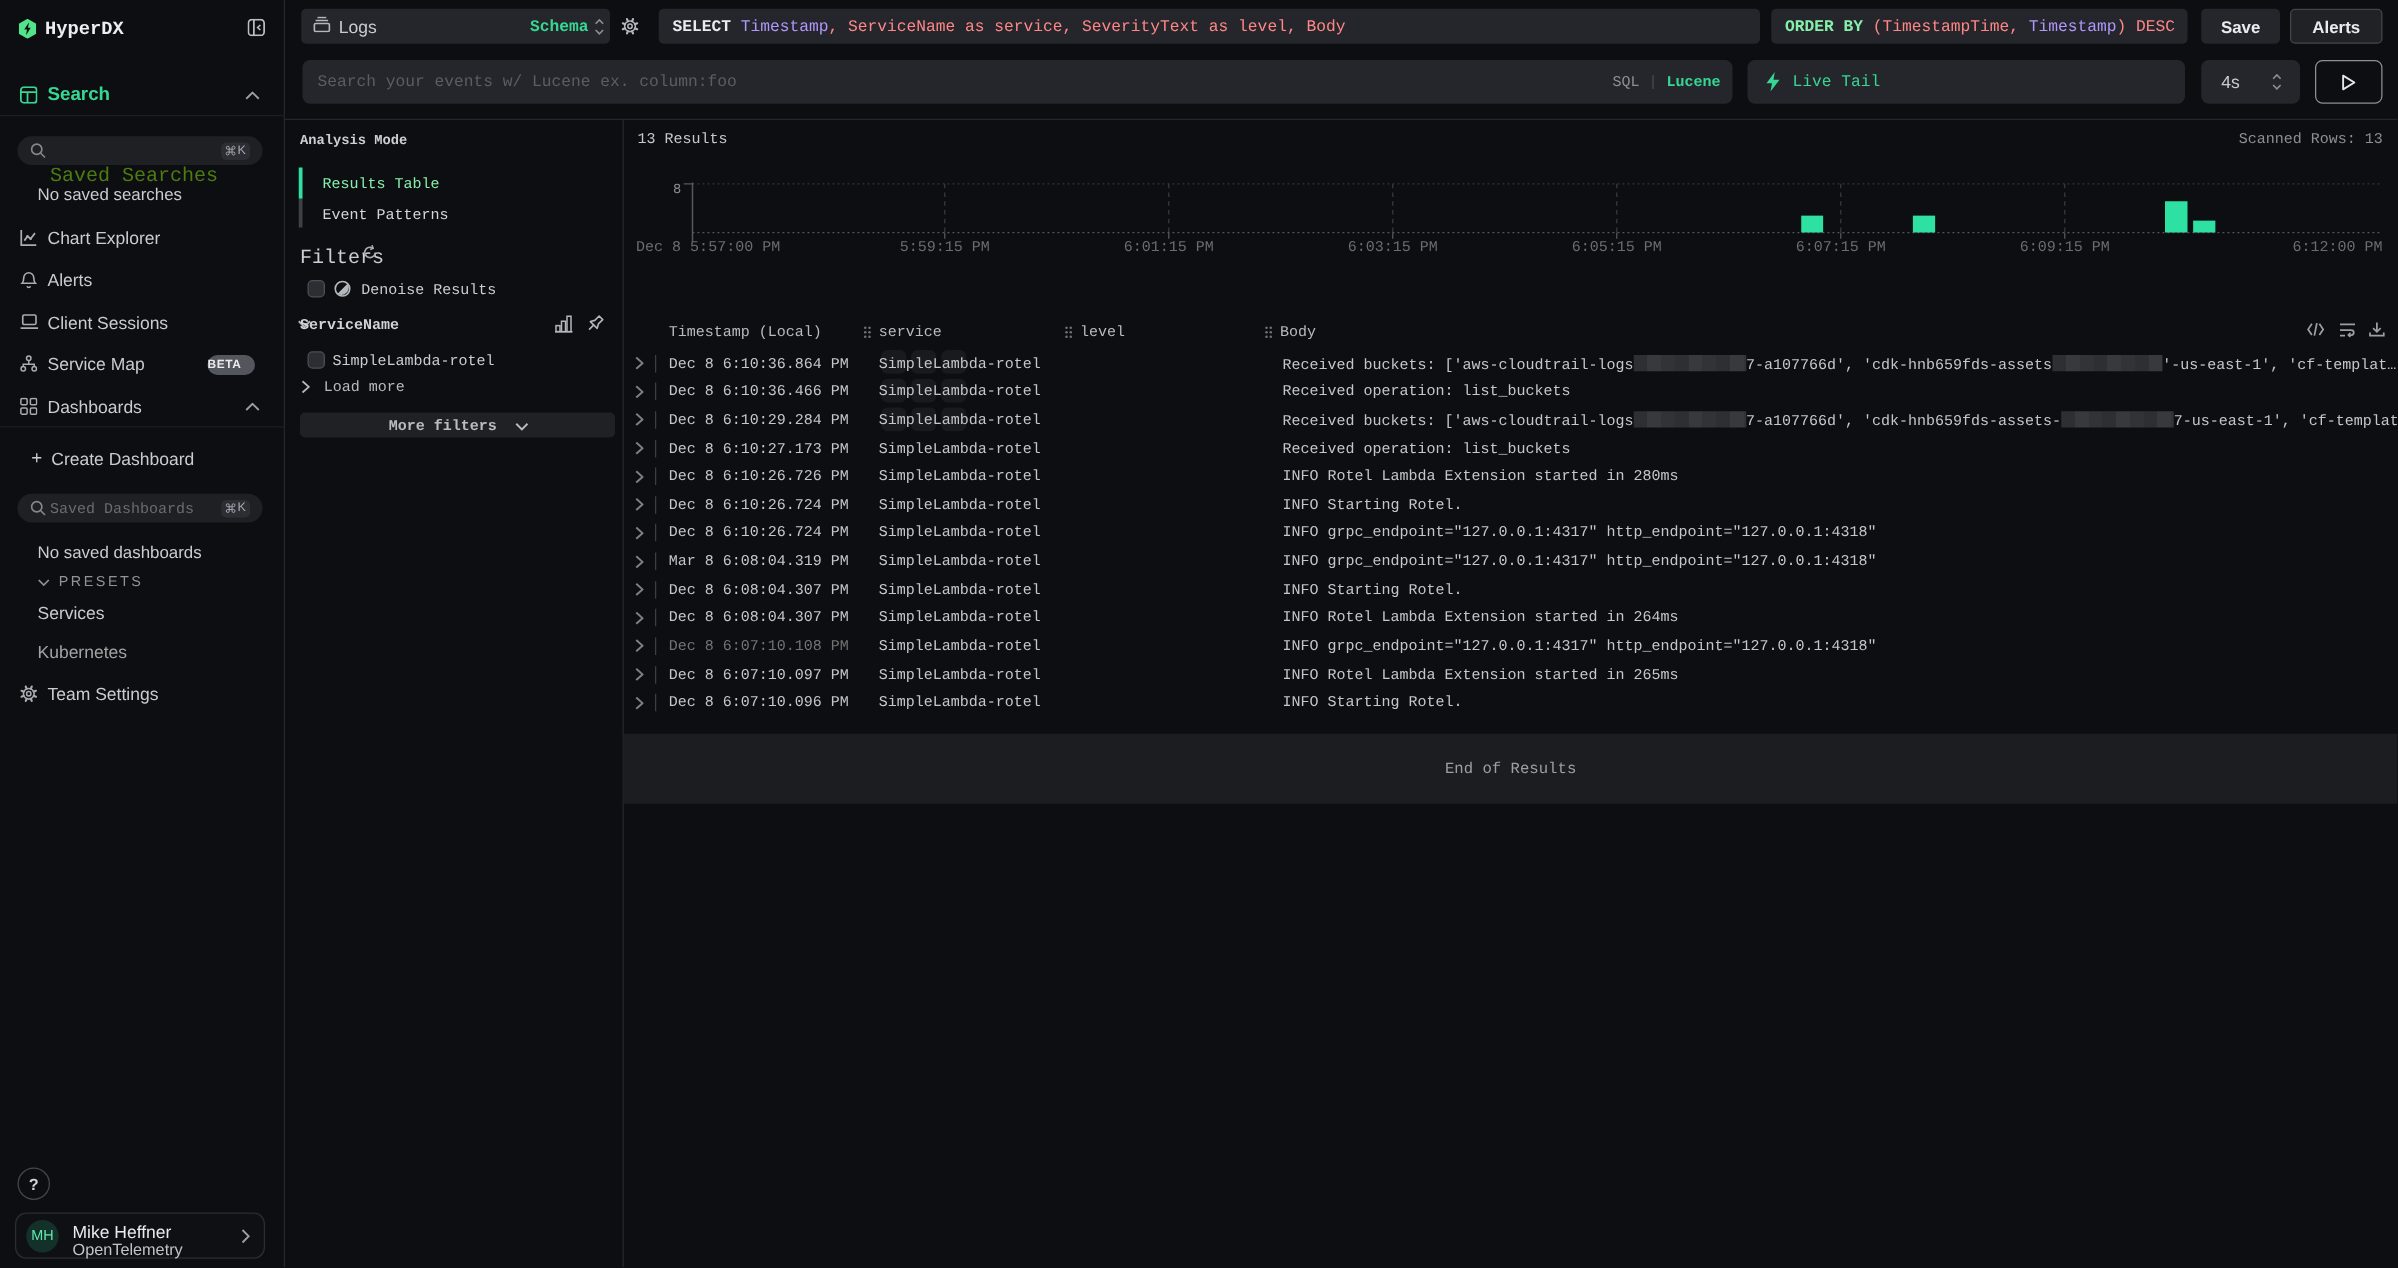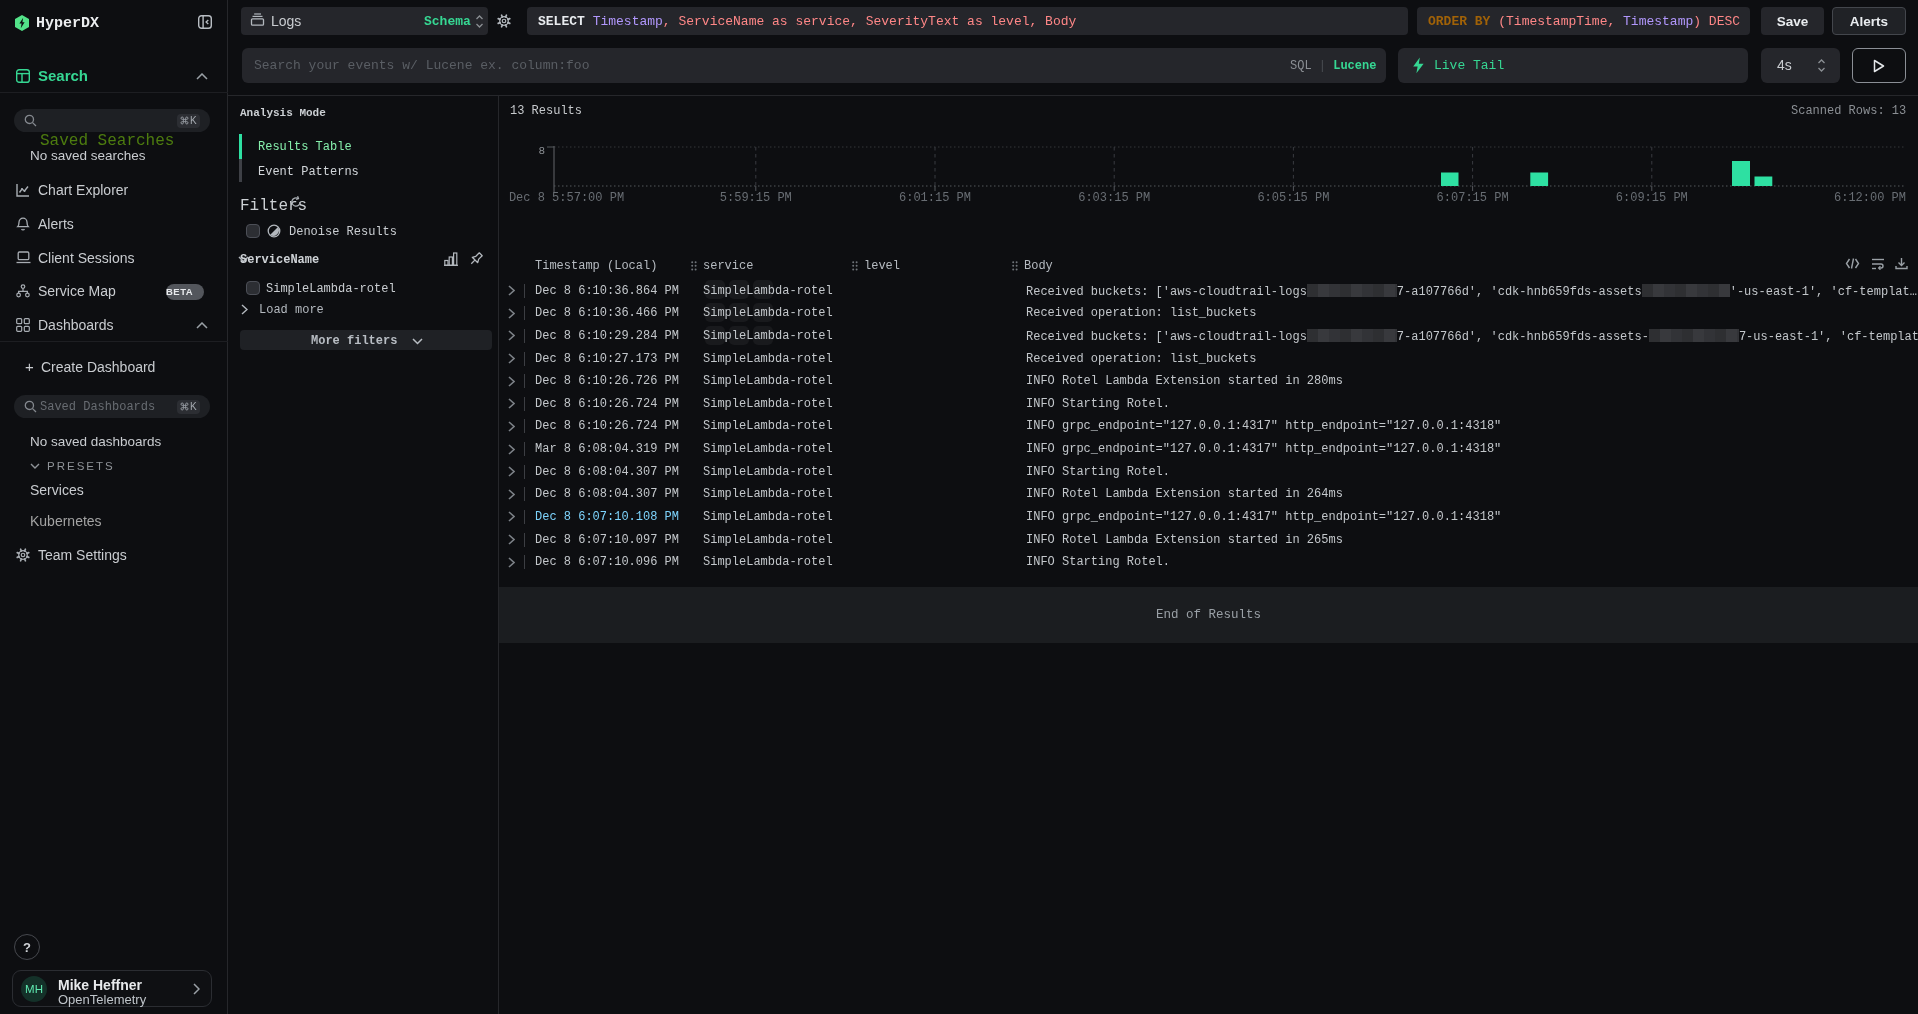--- a/index.html
+++ b/index.html
@@ -103,21 +103,21 @@
 <div class="a" style="left:30px;top:513px;font-size:14px;color:#a3a3a3">Kubernetes</div>
 <svg class="a" style="left:16px;top:548px" width="14" height="14" viewBox="0 0 16 16">
 <circle cx="8" cy="8" r="2" fill="none" stroke="#a8adb3" stroke-width="1.4"></circle>
 <circle cx="8" cy="8" r="4.9" fill="none" stroke="#a8adb3" stroke-width="1.4"></circle>
 <path d="M12.53 9.88 L14.56 10.72 M9.88 12.53 L10.72 14.56 M6.12 12.53 L5.28 14.56 M3.47 9.88 L1.44 10.72 M3.47 6.12 L1.44 5.28 M6.12 3.47 L5.28 1.44 M9.88 3.47 L10.72 1.44 M12.53 6.12 L14.56 5.28" stroke="#a8adb3" stroke-width="2" stroke-linecap="round"></path>
   </svg>
 <div class="a" style="left:38px;top:547px;font-size:14px;color:#c9ccd0">Team Settings</div>
 <div class="a cen" style="left:14px;top:934px;width:26px;height:26px;border-radius:50%;border:1px solid #46484e;justify-content:center;font-size:13px;font-weight:bold;color:#d0d3d7">?</div>
 <div class="a" style="left:12px;top:970px;width:200px;height:37px;border-radius:9px;border:1px solid #2b2d32;background:#0f1013"></div>
 <div class="a cen" style="left:21px;top:976px;width:26px;height:26px;border-radius:50%;background:#143129;justify-content:center;font-size:11.5px;font-weight:normal;color:#5fe8b0">MH</div>
-<div class="a" style="left:58px;top:977px;font-size:14px;font-weight:bold;color:#e8eaec">Mike Heffner</div>
+<div class="a" style="left:58px;top:977px;font-size:14px;font-weight:normal;color:#e8eaec">Mike Heffner</div>
 <div class="a" style="left:58px;top:992px;font-size:13px;color:#bfc4c9">OpenTelemetry</div>
 <svg class="a" style="left:193px;top:983px" width="7" height="12" viewBox="0 0 7 12">
 <polyline points="1,1 6,6 1,11" fill="none" stroke="#9aa0a6" stroke-width="1.5"></polyline>
   </svg>
 <div class="a" style="left:228px;top:95px;width:1690px;border-top:1px solid #26272b"></div>
 <div class="a" style="left:241px;top:7px;width:247px;height:28px;border-radius:4px;background:#25262b"></div>
 <svg class="a" style="left:250px;top:13px" width="15" height="13" viewBox="0 0 15 13">
 <line x1="4" y1="1" x2="11" y2="1" stroke="#b3b8be" stroke-width="1.2"></line>
 <line x1="2.5" y1="3.4" x2="12.5" y2="3.4" stroke="#b3b8be" stroke-width="1.2"></line>
 <rect x="1.5" y="5.8" width="12" height="6.4" rx="1" fill="none" stroke="#b3b8be" stroke-width="1.3"></rect>
@@ -129,21 +129,21 @@
 <polyline points="1.5,9 4.5,12 7.5,9" fill="none" stroke="#8b8f94" stroke-width="1.3"></polyline>
   </svg>
 <svg class="a" style="left:497px;top:14px" width="14" height="14" viewBox="0 0 16 16">
 <circle cx="8" cy="8" r="2" fill="none" stroke="#b3b8be" stroke-width="1.4"></circle>
 <circle cx="8" cy="8" r="4.9" fill="none" stroke="#b3b8be" stroke-width="1.4"></circle>
 <path d="M12.53 9.88 L14.56 10.72 M9.88 12.53 L10.72 14.56 M6.12 12.53 L5.28 14.56 M3.47 9.88 L1.44 10.72 M3.47 6.12 L1.44 5.28 M6.12 3.47 L5.28 1.44 M9.88 3.47 L10.72 1.44 M12.53 6.12 L14.56 5.28" stroke="#b3b8be" stroke-width="2" stroke-linecap="round"></path>
   </svg>
 <div class="a" style="left:527px;top:7px;width:881px;height:28px;border-radius:4px;background:#25262b"></div>
 <div class="a m" style="left:538px;top:14px;font-size:13px;color:#ff8787"><span style="color:#e9ecef;font-weight:bold">SELECT</span> <span style="color:#b197fc">Timestamp</span>, ServiceName as service, SeverityText as level, Body</div>
 <div class="a" style="left:1417px;top:7px;width:333px;height:28px;border-radius:4px;background:#25262b"></div>
-<div class="a m" style="left:1428px;top:14px;font-size:13px;color:#ff8787"><span style="color:#a16207;font-weight:bold">ORDER BY</span> (TimestampTime, <span style="color:#b197fc">Timestamp</span>) DESC</div>
+<div class="a m" style="left:1428px;top:14px;font-size:13px;color:#ff8787"><span style="color:#86efac;font-weight:bold">ORDER BY</span> (TimestampTime, <span style="color:#b197fc">Timestamp</span>) DESC</div>
 <div class="a cen" style="left:1761px;top:7px;width:63px;height:28px;border-radius:4px;background:#25262b;justify-content:center;font-size:13.5px;font-weight:bold;color:#e9ecef">Save</div>
 <div class="a cen" style="left:1832px;top:7px;width:74px;height:28px;border-radius:4px;background:#202226;border:1px solid #43464c;justify-content:center;font-size:13.5px;font-weight:bold;color:#e9ecef">Alerts</div>
 <div class="a" style="left:242px;top:48px;width:1144px;height:35px;border-radius:6px;background:#25262b"></div>
 <div class="a m" style="left:254px;top:58px;font-size:13px;color:#5a5e64">Search your events w/ Lucene ex. column:foo</div>
 <div class="a m" style="left:1290px;top:59px;font-size:12px;color:#8b8f94">SQL <span style="color:#4a4d52">|</span> <span style="color:#36d793;font-weight:bold">Lucene</span></div>
 <div class="a" style="left:1398px;top:48px;width:350px;height:35px;border-radius:6px;background:#25262b"></div>
 <svg class="a" style="left:1412px;top:57px" width="13" height="17" viewBox="0 0 13 17">
 <path d="M7.8 0.5 L1.2 9.5 H5.6 L4.4 16.2 L11.6 6.8 H6.8 Z" fill="#36d793"></path>
   </svg>
 <div class="a m" style="left:1434px;top:58px;font-size:13px;color:#36d793">Live Tail</div>
@@ -355,21 +355,21 @@
       <polyline points="1,1 6,5.5 1,10" fill="none" stroke="#7c8187" stroke-width="1.6"></polyline>
     </svg>
 <div class="a" style="left:25px;top:207.3px;width:1px;height:14px;background:#3c3e43"></div>
 <div class="a m" style="left:36px;top:207.3px;font-size:12px;color:#c3c7cb;white-space:pre">Dec 8 6:08:04.307 PM</div>
 <div class="a m" style="left:204px;top:207.3px;font-size:12px;color:#c3c7cb">SimpleLambda-rotel</div>
 <div class="a m" style="left:527px;top:207.3px;font-size:12px;color:#c3c7cb;white-space:pre">INFO Rotel Lambda Extension started in 264ms</div>
 <svg class="a" style="left:9px;top:231.4px" width="7" height="11" viewBox="0 0 7 11">
       <polyline points="1,1 6,5.5 1,10" fill="none" stroke="#7c8187" stroke-width="1.6"></polyline>
     </svg>
 <div class="a" style="left:25px;top:229.9px;width:1px;height:14px;background:#3c3e43"></div>
-<div class="a m" style="left:36px;top:229.9px;font-size:12px;color:#7dd3fc;white-space:pre">Dec 8 6:07:10.108 PM</div>
+<div class="a m" style="left:36px;top:229.9px;font-size:12px;color:#737373;white-space:pre">Dec 8 6:07:10.108 PM</div>
 <div class="a m" style="left:204px;top:229.9px;font-size:12px;color:#c3c7cb">SimpleLambda-rotel</div>
 <div class="a m" style="left:527px;top:229.9px;font-size:12px;color:#c3c7cb;white-space:pre">INFO grpc_endpoint="127.0.0.1:4317" http_endpoint="127.0.0.1:4318"</div>
 <svg class="a" style="left:9px;top:254.0px" width="7" height="11" viewBox="0 0 7 11">
       <polyline points="1,1 6,5.5 1,10" fill="none" stroke="#7c8187" stroke-width="1.6"></polyline>
     </svg>
 <div class="a" style="left:25px;top:252.5px;width:1px;height:14px;background:#3c3e43"></div>
 <div class="a m" style="left:36px;top:252.5px;font-size:12px;color:#c3c7cb;white-space:pre">Dec 8 6:07:10.097 PM</div>
 <div class="a m" style="left:204px;top:252.5px;font-size:12px;color:#c3c7cb">SimpleLambda-rotel</div>
 <div class="a m" style="left:527px;top:252.5px;font-size:12px;color:#c3c7cb;white-space:pre">INFO Rotel Lambda Extension started in 265ms</div>
 <svg class="a" style="left:9px;top:276.6px" width="7" height="11" viewBox="0 0 7 11">

